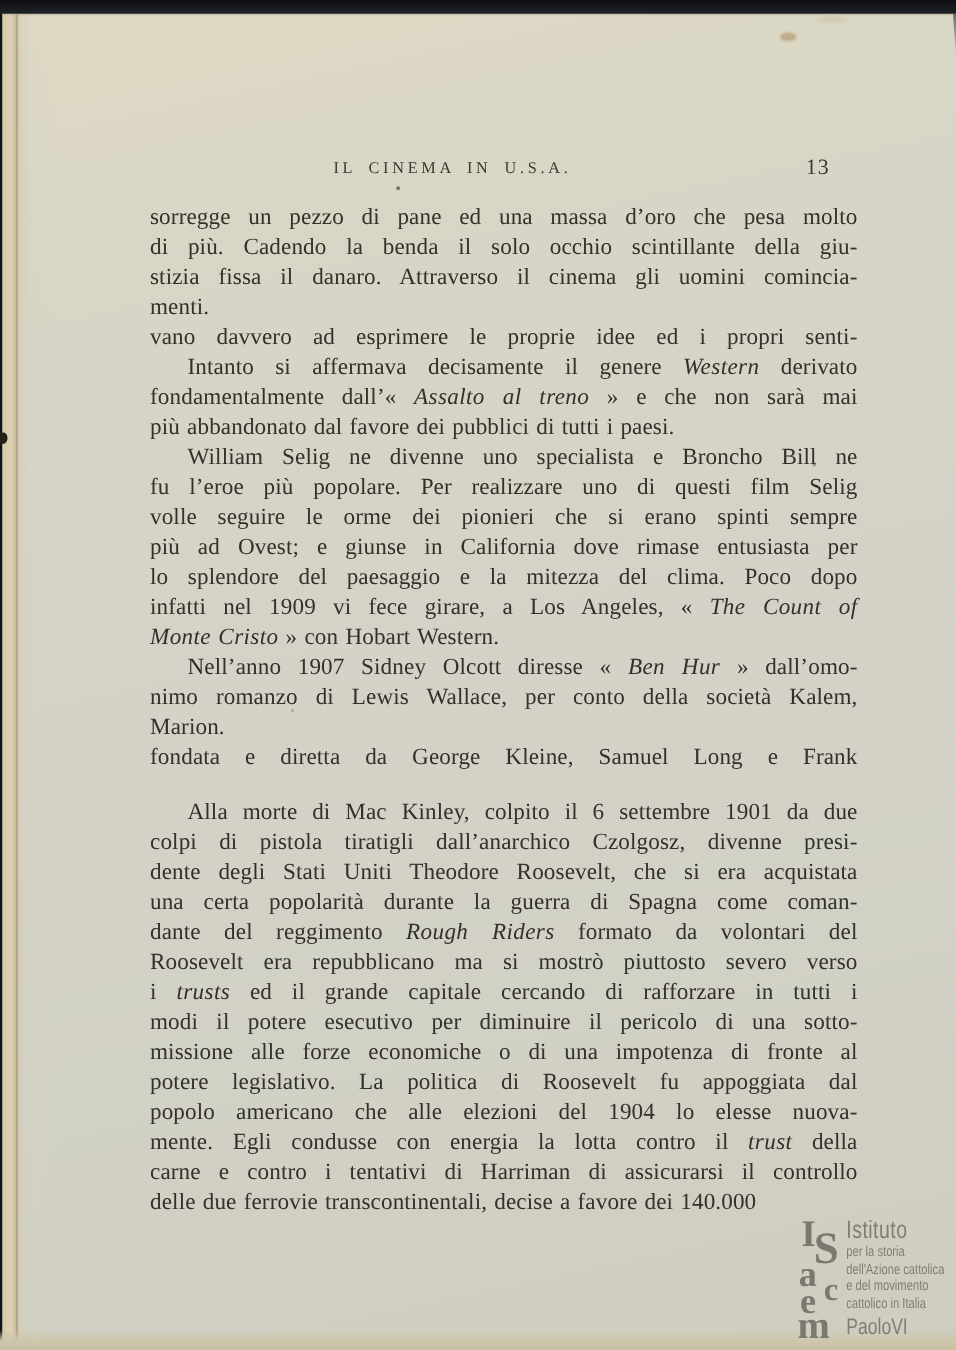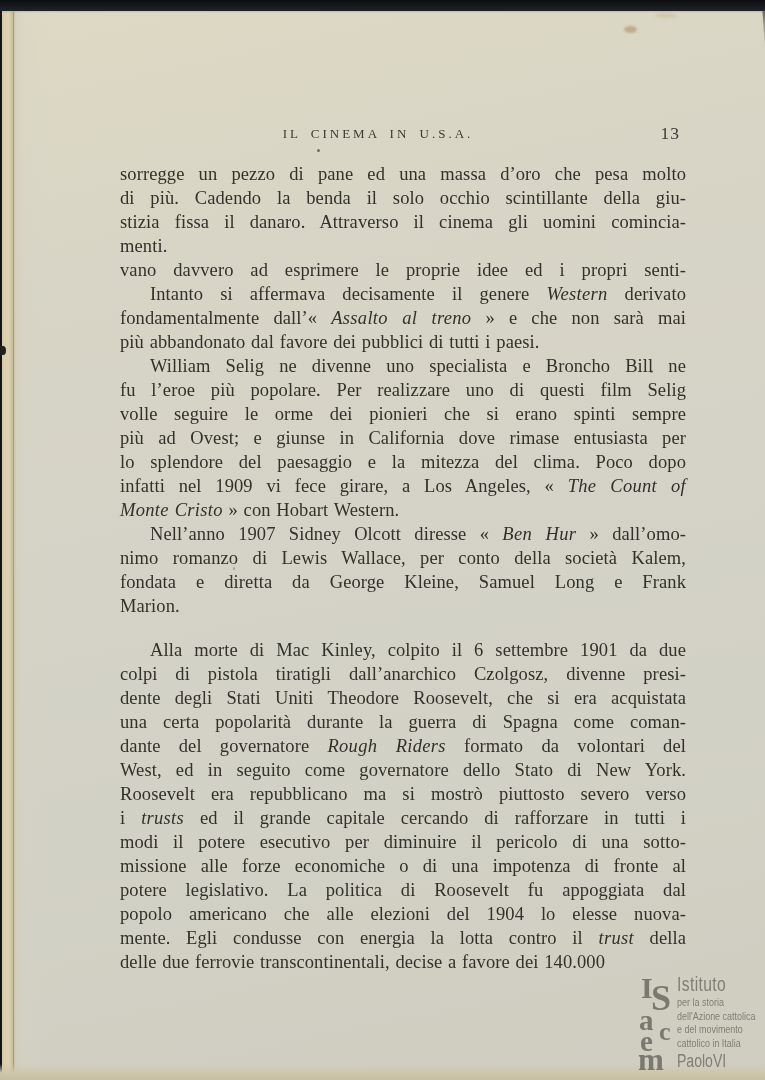--- a/index.html
+++ b/index.html
@@ -52,21 +52,21 @@
   .speck-stain2  { left: 655px; top: 13px; width: 22px; height: 5px;
                    background: rgba(165,130,70,.18); filter: blur(1.5px); }
   .speck-notch   { left: 0px; top: 346px; width: 6px; height: 9px;
                    background: #23211c; border-radius: 0 60% 60% 0; }
   .speck-dot1    { left: 317px; top: 149px; width: 3px; height: 3px; background: rgba(60,55,45,.65); }
   .speck-dot2    { left: 650px; top: 370px; width: 3px; height: 3px; background: rgba(90,85,70,.5); }
   .speck-dot3    { left: 233px; top: 567px; width: 2px; height: 3px; background: rgba(90,85,70,.4); }
 
   
   .running-head {
-    position: absolute; left: 116px; top: 125px; width: 566px; height: 18px;
+    position: absolute; left: 100px; top: 125px; width: 566px; height: 18px;
     color: #3c3a33;
   }
   .running-title {
     position: absolute; left: 0; right: 0; top: 1px;
     text-align: center; transform: translateX(-21px);
     font-size: 13px; letter-spacing: 3px; word-spacing: 4px;
   }
   .page-number {
     position: absolute; right: 2px; top: -2px;
     font-size: 17.5px; letter-spacing: 1px;
@@ -144,35 +144,35 @@
     <div class="line last"><span>più abbandonato dal favore dei pubblici di tutti i paesi.</span></div>
     <div class="line indent"><span>William Selig ne divenne uno specialista e Broncho Bill ne</span></div>
     <div class="line"><span>fu l’eroe più popolare. Per realizzare uno di questi film Selig</span></div>
     <div class="line"><span>volle seguire le orme dei pionieri che si erano spinti sempre</span></div>
     <div class="line"><span>più ad Ovest; e giunse in California dove rimase entusiasta per</span></div>
     <div class="line"><span>lo splendore del paesaggio e la mitezza del clima. Poco dopo</span></div>
     <div class="line"><span>infatti nel 1909 vi fece girare, a Los Angeles, « </span><i>The Count of</i></div>
     <div class="line last"><i>Monte Cristo</i><span> » con Hobart Western.</span></div>
     <div class="line indent"><span>Nell’anno 1907 Sidney Olcott diresse « </span><i>Ben Hur</i><span> » dall’omo-</span></div>
     <div class="line"><span>nimo romanzo di Lewis Wallace, per conto della società Kalem,</span></div>
+    <div class="line last"><span>Marion.</span></div>
     <div class="line"><span>fondata e diretta da George Kleine, Samuel Long e Frank</span></div>
-    <div class="line last"><span>Marion.</span></div>
     <div class="line indent gap"><span>Alla morte di Mac Kinley, colpito il 6 settembre 1901 da due</span></div>
     <div class="line"><span>colpi di pistola tiratigli dall’anarchico Czolgosz, divenne presi-</span></div>
     <div class="line"><span>dente degli Stati Uniti Theodore Roosevelt, che si era acquistata</span></div>
     <div class="line"><span>una certa popolarità durante la guerra di Spagna come coman-</span></div>
-    <div class="line"><span>dante del governatore </span><i>Rough Riders</i><span> formato da volontari del</span></div>
-    <div class="line"><span>West, ed in seguito come governatore dello Stato di New York.</span></div>
+    <div class="line"><span>dante del reggimento </span><i>Rough Riders</i><span> formato da volontari del</span></div>
     <div class="line"><span>Roosevelt era repubblicano ma si mostrò piuttosto severo verso</span></div>
     <div class="line"><span>i </span><i>trusts</i><span> ed il grande capitale cercando di rafforzare in tutti i</span></div>
     <div class="line"><span>modi il potere esecutivo per diminuire il pericolo di una sotto-</span></div>
     <div class="line"><span>missione alle forze economiche o di una impotenza di fronte al</span></div>
     <div class="line"><span>potere legislativo. La politica di Roosevelt fu appoggiata dal</span></div>
     <div class="line"><span>popolo americano che alle elezioni del 1904 lo elesse nuova-</span></div>
     <div class="line"><span>mente. Egli condusse con energia la lotta contro il </span><i>trust</i><span> della</span></div>
+    <div class="line"><span>carne e contro i tentativi di Harriman di assicurarsi il controllo</span></div>
     <div class="line last"><span>delle due ferrovie transcontinentali, decise a favore dei 140.000</span></div>
   </div>
 
 <div class="watermark">
   <div class="monogram">
       <span>I</span>
       <span>S</span>
       <span>a</span>
       <span>c</span>
       <span>e</span>

